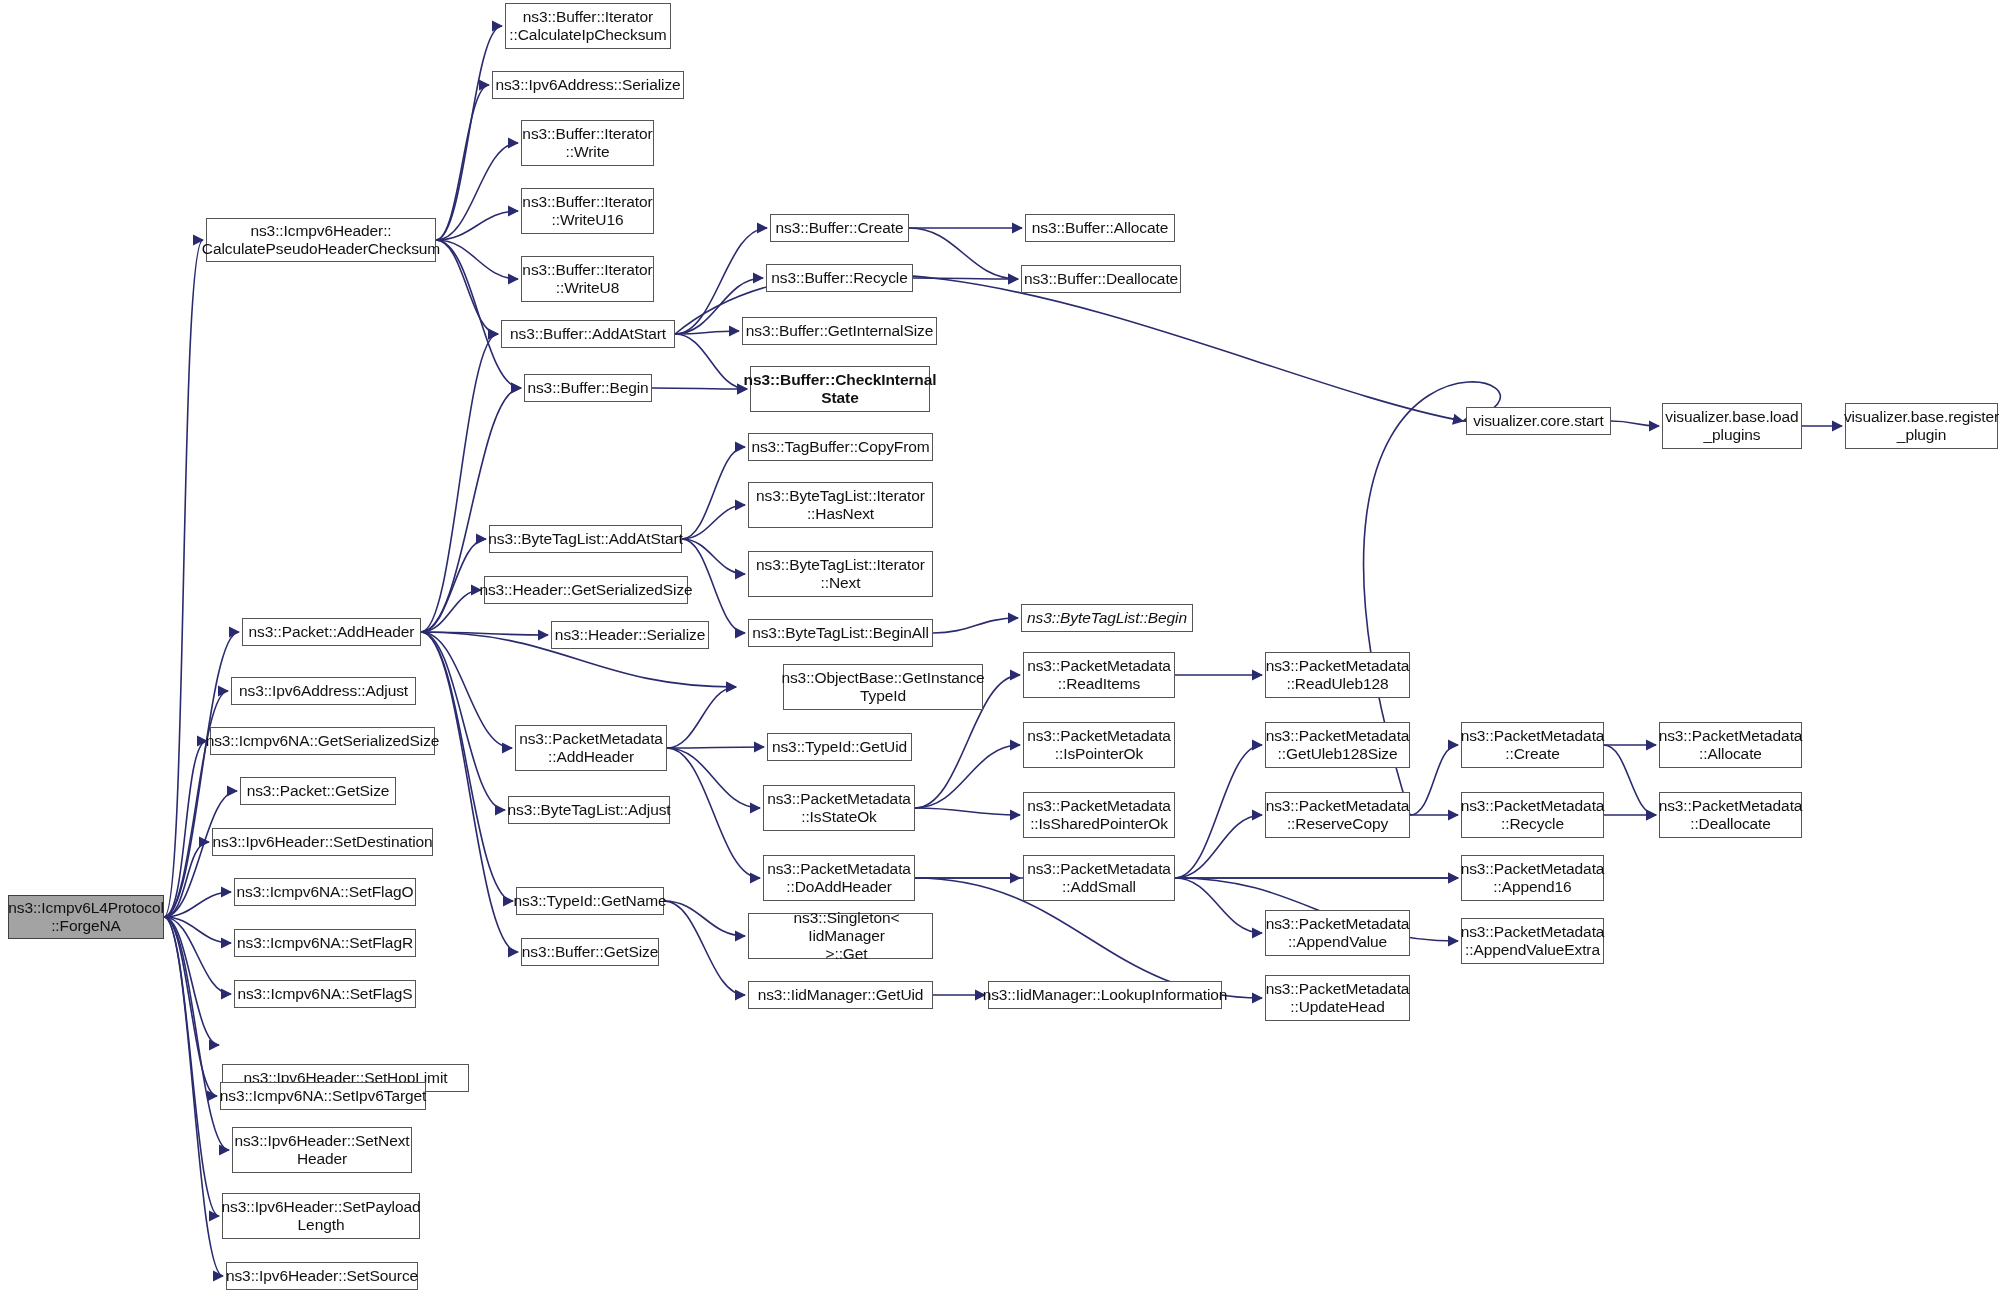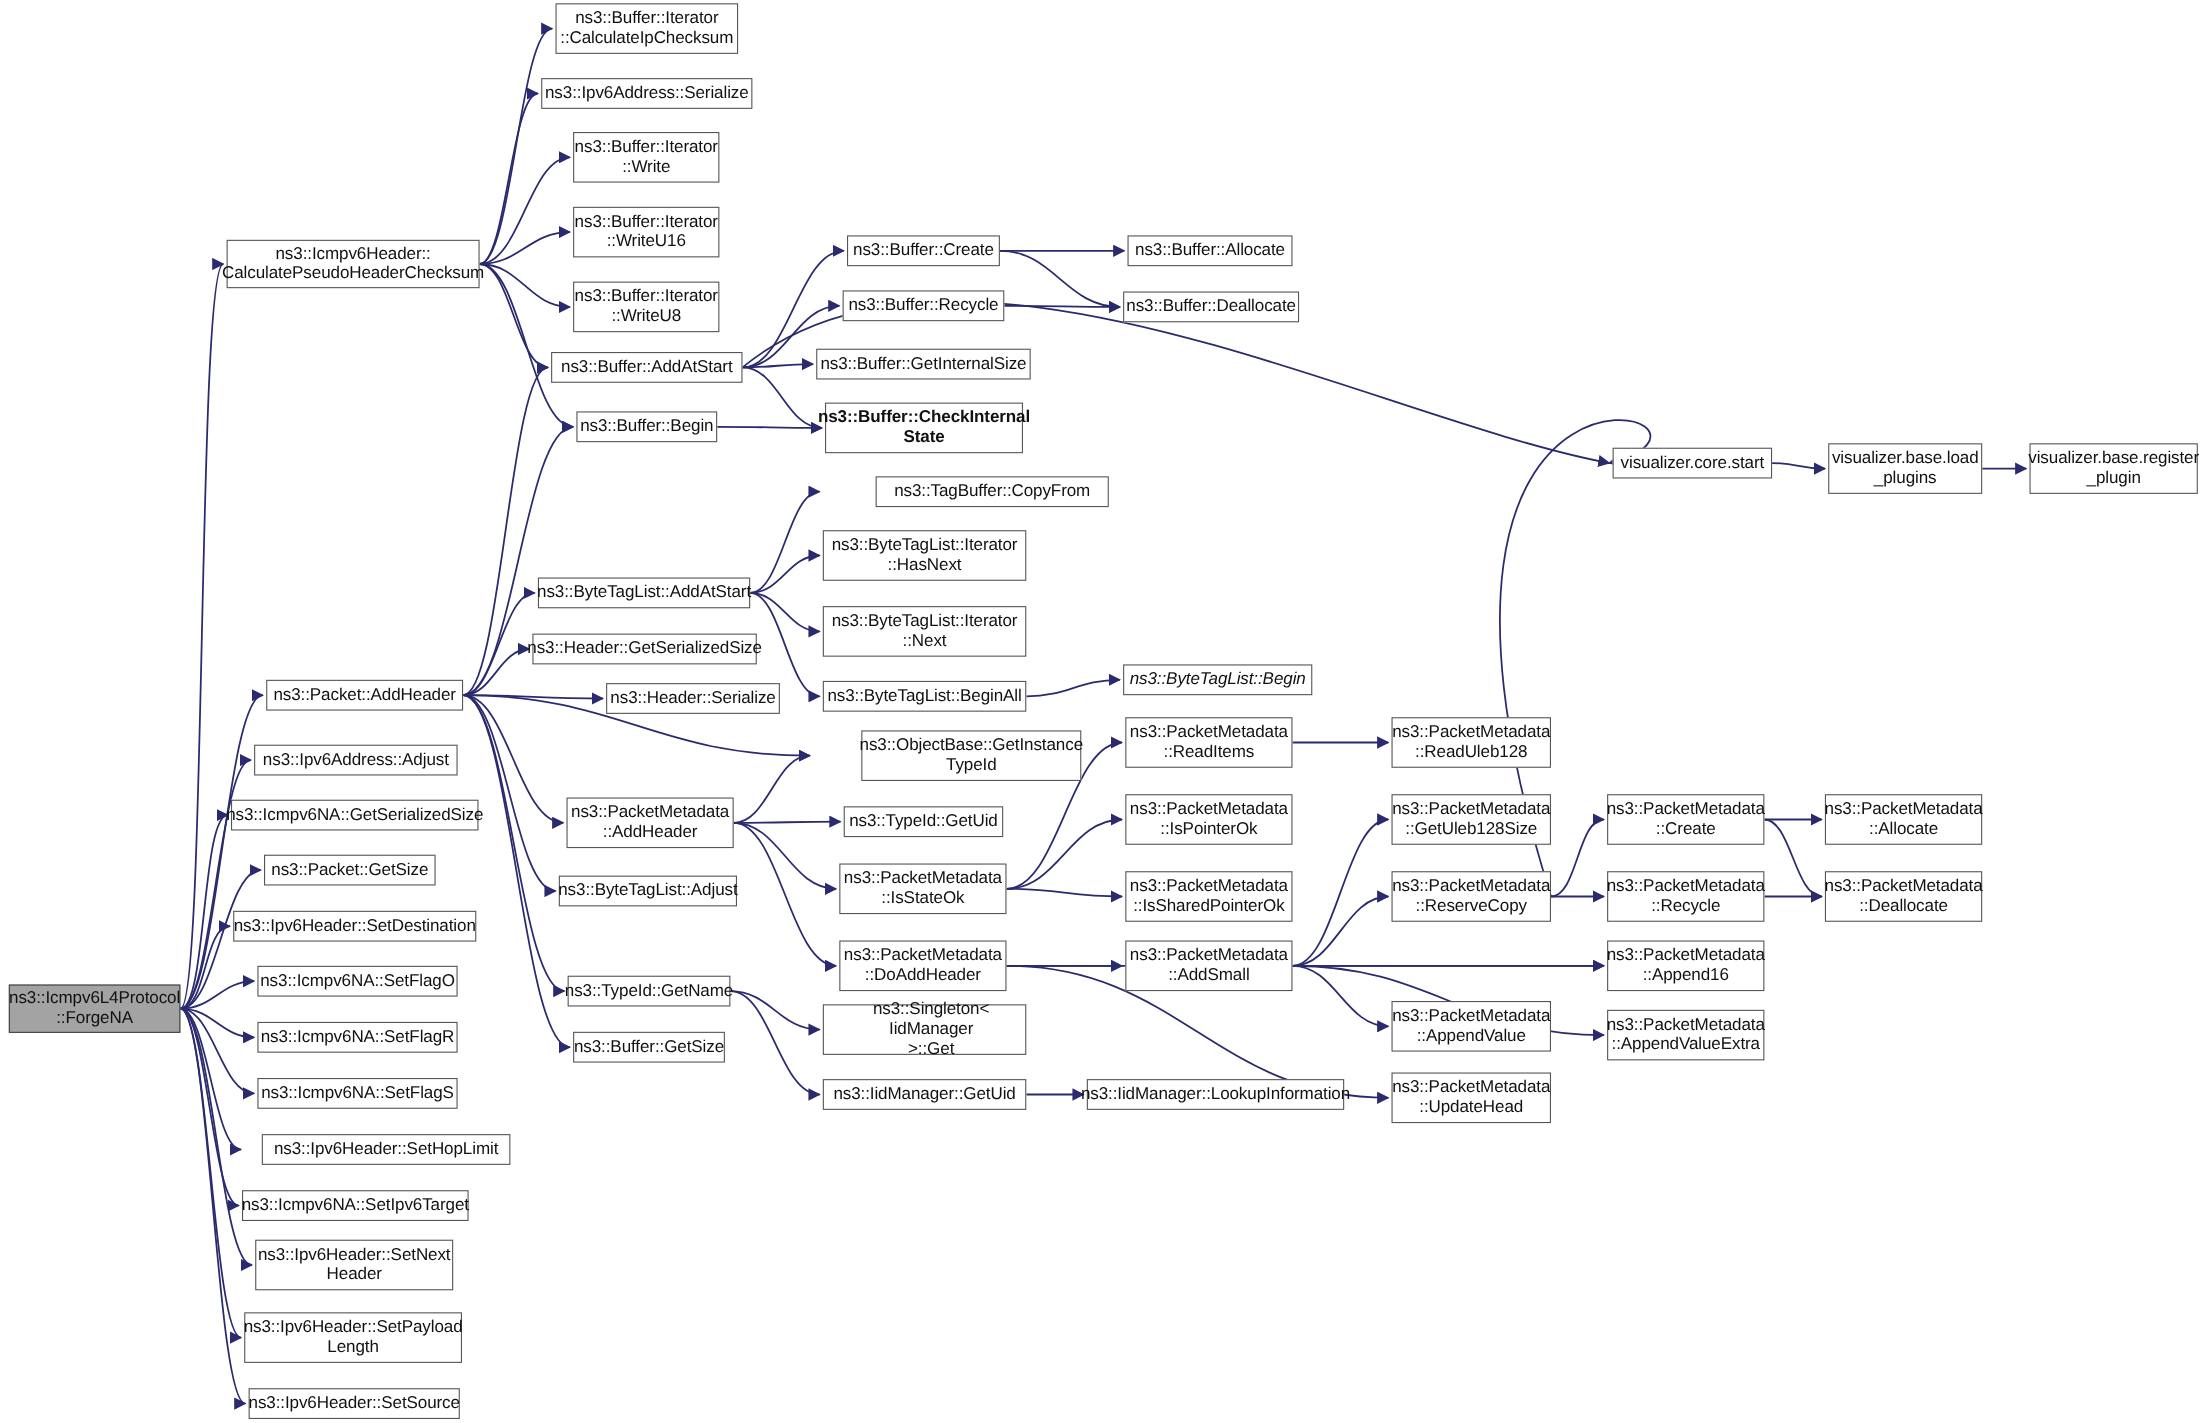--- a/index.html
+++ b/index.html
@@ -146,21 +146,21 @@
 ::WriteU8</div>
     <div class="node" style="left: 501px; top: 320px; width: 174px; height: 28px;">ns3::Buffer::AddAtStart</div>
     <div class="node" style="left: 524px; top: 374px; width: 128px; height: 28px;">ns3::Buffer::Begin</div>
     <div class="node" style="left: 770px; top: 214px; width: 139px; height: 28px;">ns3::Buffer::Create</div>
     <div class="node" style="left: 766px; top: 264px; width: 147px; height: 28px;">ns3::Buffer::Recycle</div>
     <div class="node" style="left: 742px; top: 317px; width: 195px; height: 28px;">ns3::Buffer::GetInternalSize</div>
     <div class="node" style="left: 750px; top: 366px; width: 180px; height: 46px; font-weight: bold;">ns3::Buffer::CheckInternal
 State</div>
     <div class="node" style="left: 1025px; top: 214px; width: 150px; height: 28px;">ns3::Buffer::Allocate</div>
     <div class="node" style="left: 1021px; top: 265px; width: 160px; height: 28px;">ns3::Buffer::Deallocate</div>
-    <div class="node" style="left: 748px; top: 433px; width: 212px; height: 28px; margin-left: 48px;">ns3::TagBuffer::CopyFrom</div>
+    <div class="node" style="left: 748px; top: 433px; width: 185px; height: 28px;">ns3::TagBuffer::CopyFrom</div>
     <div class="node" style="left: 748px; top: 482px; width: 185px; height: 46px;">ns3::ByteTagList::Iterator
 ::HasNext</div>
     <div class="node" style="left: 748px; top: 551px; width: 185px; height: 46px;">ns3::ByteTagList::Iterator
 ::Next</div>
     <div class="node" style="left: 748px; top: 619px; width: 185px; height: 28px;">ns3::ByteTagList::BeginAll</div>
     <div class="node" style="left: 489px; top: 525px; width: 193px; height: 28px;">ns3::ByteTagList::AddAtStart</div>
     <div class="node" style="left: 484px; top: 576px; width: 204px; height: 28px;">ns3::Header::GetSerializedSize</div>
     <div class="node" style="left: 242px; top: 618px; width: 179px; height: 28px;">ns3::Packet::AddHeader</div>
     <div class="node" style="left: 551px; top: 621px; width: 158px; height: 28px;">ns3::Header::Serialize</div>
     <div class="node" style="left: 1021px; top: 604px; width: 172px; height: 28px; font-style: italic;">ns3::ByteTagList::Begin</div>
@@ -215,20 +215,20 @@
 _plugins</div>
     <div class="node" style="left: 1845px; top: 403px; width: 153px; height: 46px;">visualizer.base.register
 _plugin</div>
     <div class="node" style="left: 231px; top: 677px; width: 185px; height: 28px;">ns3::Ipv6Address::Adjust</div>
     <div class="node" style="left: 210px; top: 727px; width: 225px; height: 28px;">ns3::Icmpv6NA::GetSerializedSize</div>
     <div class="node" style="left: 240px; top: 777px; width: 156px; height: 28px;">ns3::Packet::GetSize</div>
     <div class="node" style="left: 212px; top: 828px; width: 221px; height: 28px;">ns3::Ipv6Header::SetDestination</div>
     <div class="node" style="left: 234px; top: 878px; width: 182px; height: 28px;">ns3::Icmpv6NA::SetFlagO</div>
     <div class="node" style="left: 234px; top: 929px; width: 182px; height: 28px;">ns3::Icmpv6NA::SetFlagR</div>
     <div class="node" style="left: 234px; top: 980px; width: 182px; height: 28px;">ns3::Icmpv6NA::SetFlagS</div>
-    <div class="node" style="left: 222px; top: 1031px; width: 226px; height: 28px; margin-left: 16px;">ns3::Ipv6Header::SetHopLimit</div>
+    <div class="node" style="left: 222px; top: 1064px; width: 247px; height: 28px;">ns3::Ipv6Header::SetHopLimit</div>
     <div class="node" style="left: 220px; top: 1082px; width: 206px; height: 28px;">ns3::Icmpv6NA::SetIpv6Target</div>
     <div class="node" style="left: 232px; top: 1127px; width: 180px; height: 46px;">ns3::Ipv6Header::SetNext
 Header</div>
     <div class="node" style="left: 222px; top: 1193px; width: 198px; height: 46px;">ns3::Ipv6Header::SetPayload
 Length</div>
     <div class="node" style="left: 226px; top: 1262px; width: 192px; height: 28px;">ns3::Ipv6Header::SetSource</div>
   </div>
 
 </body></html>

